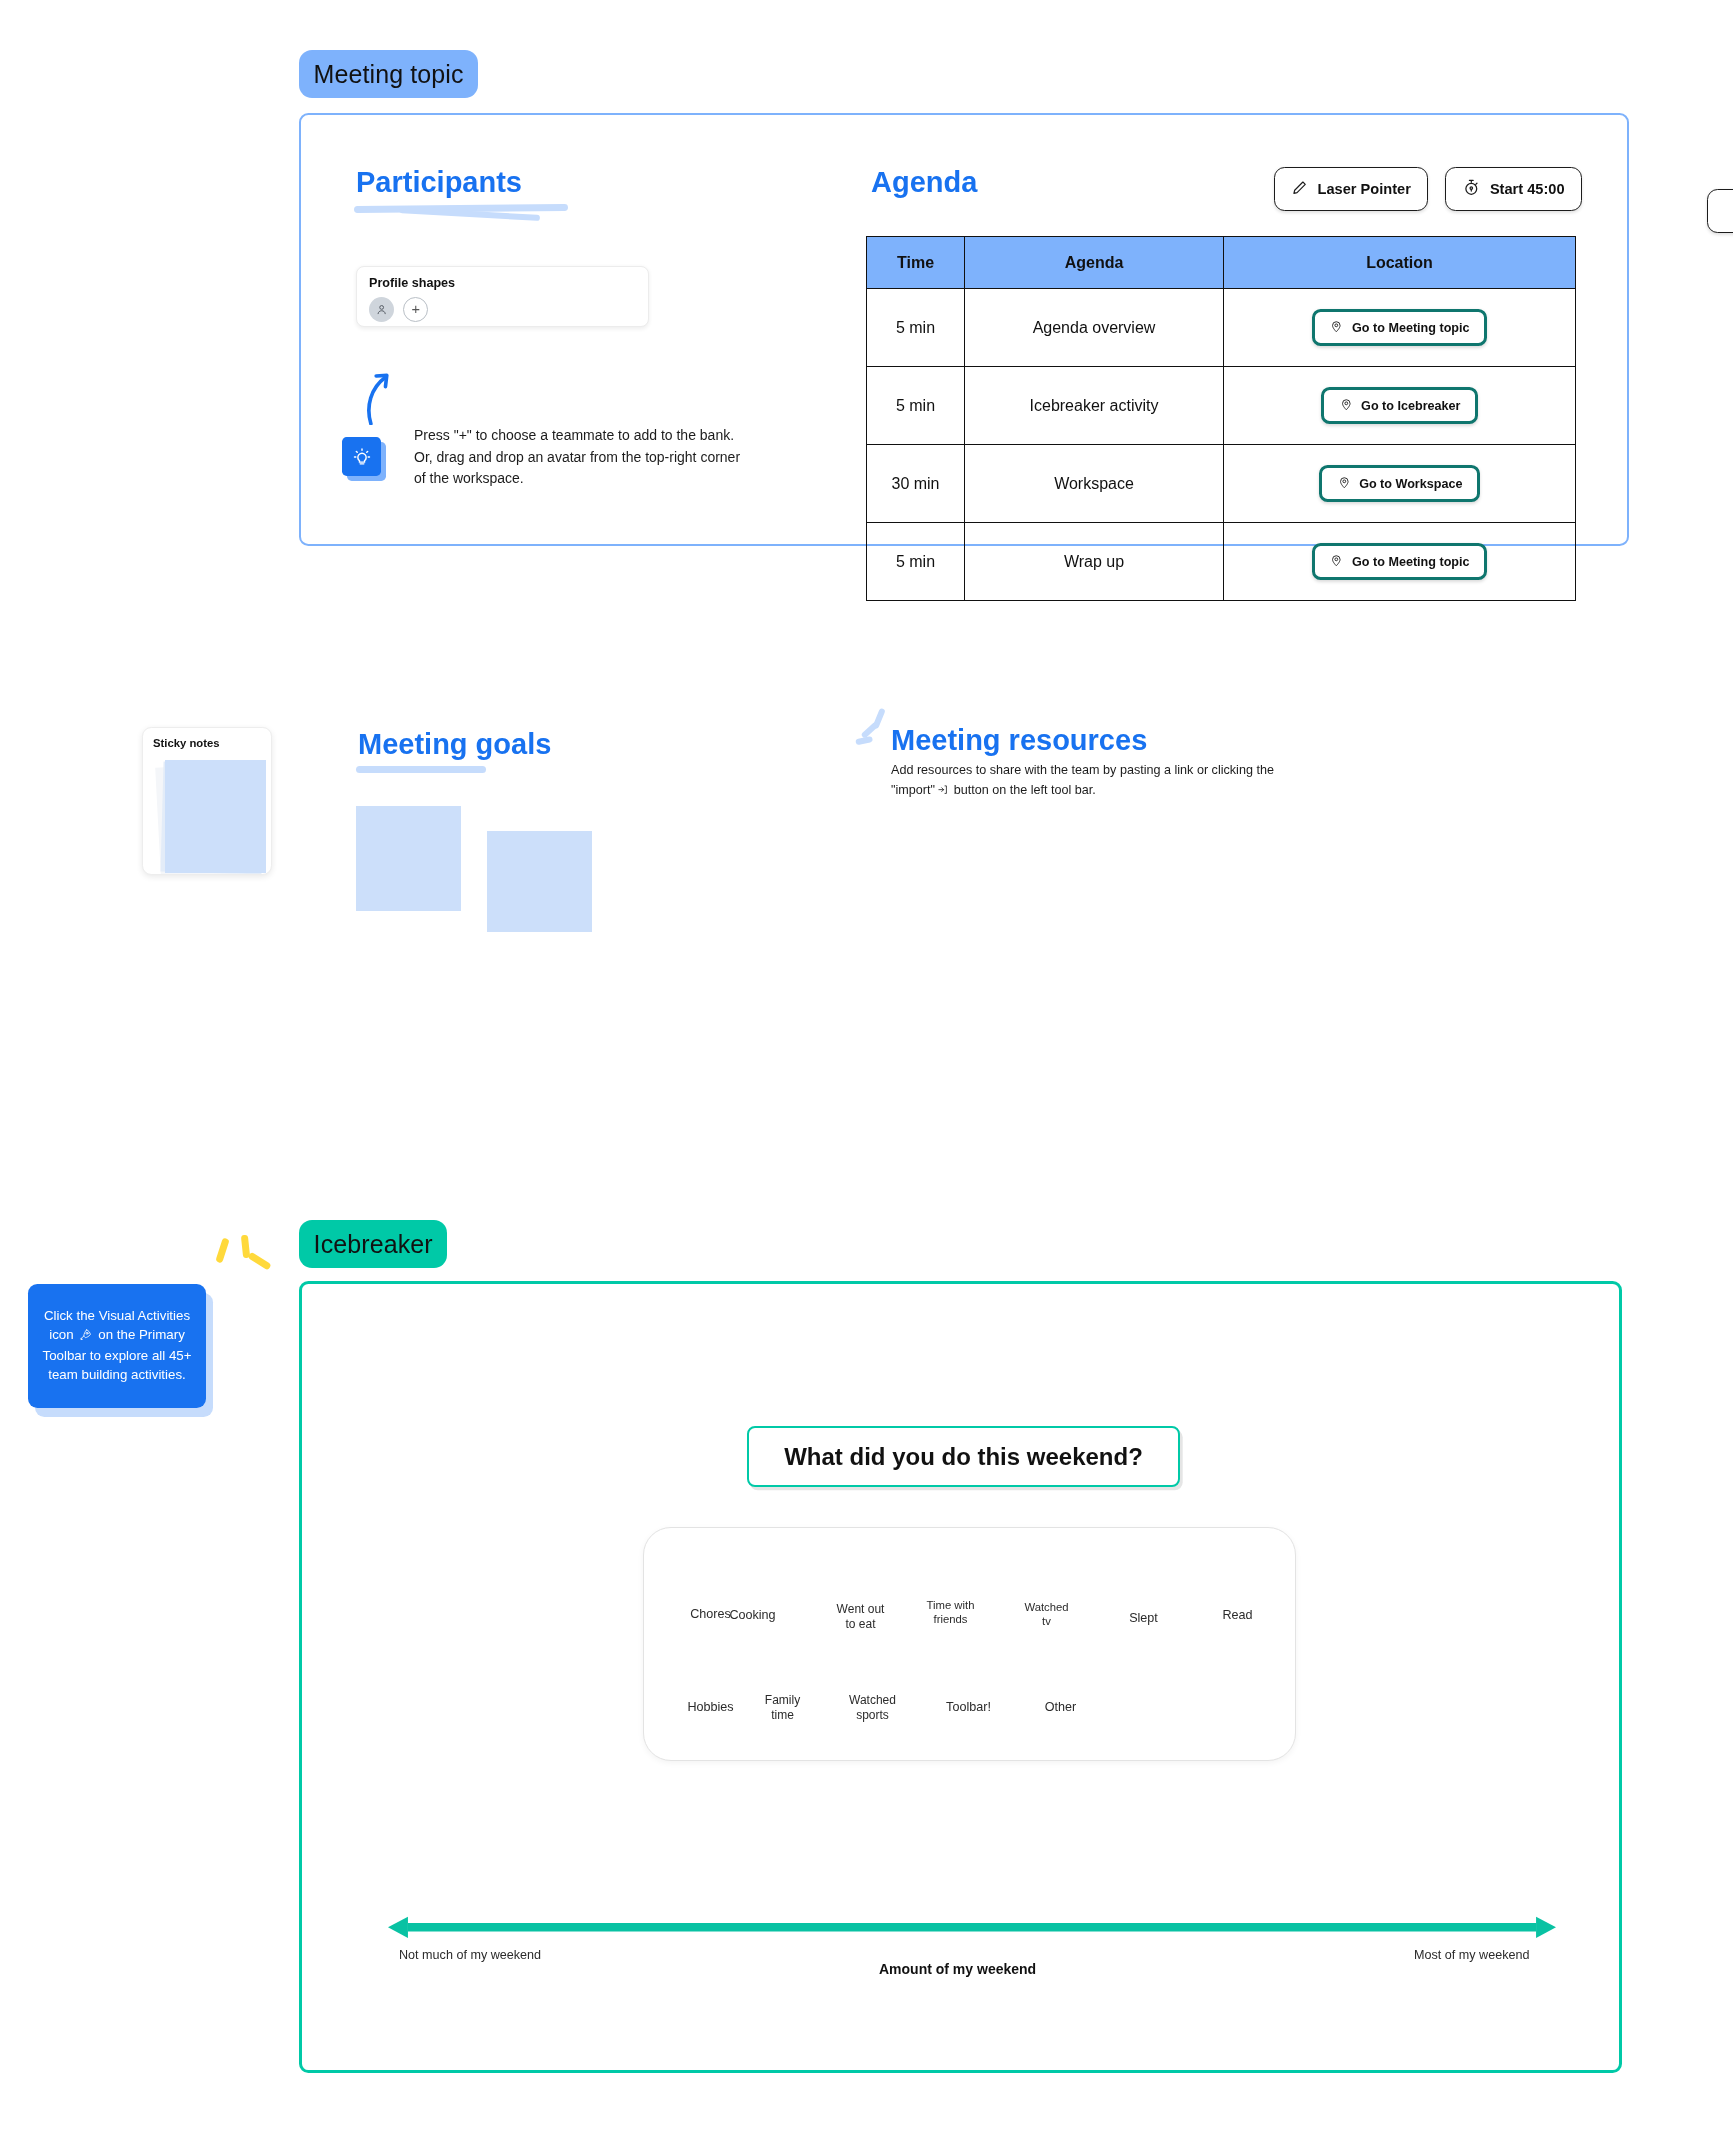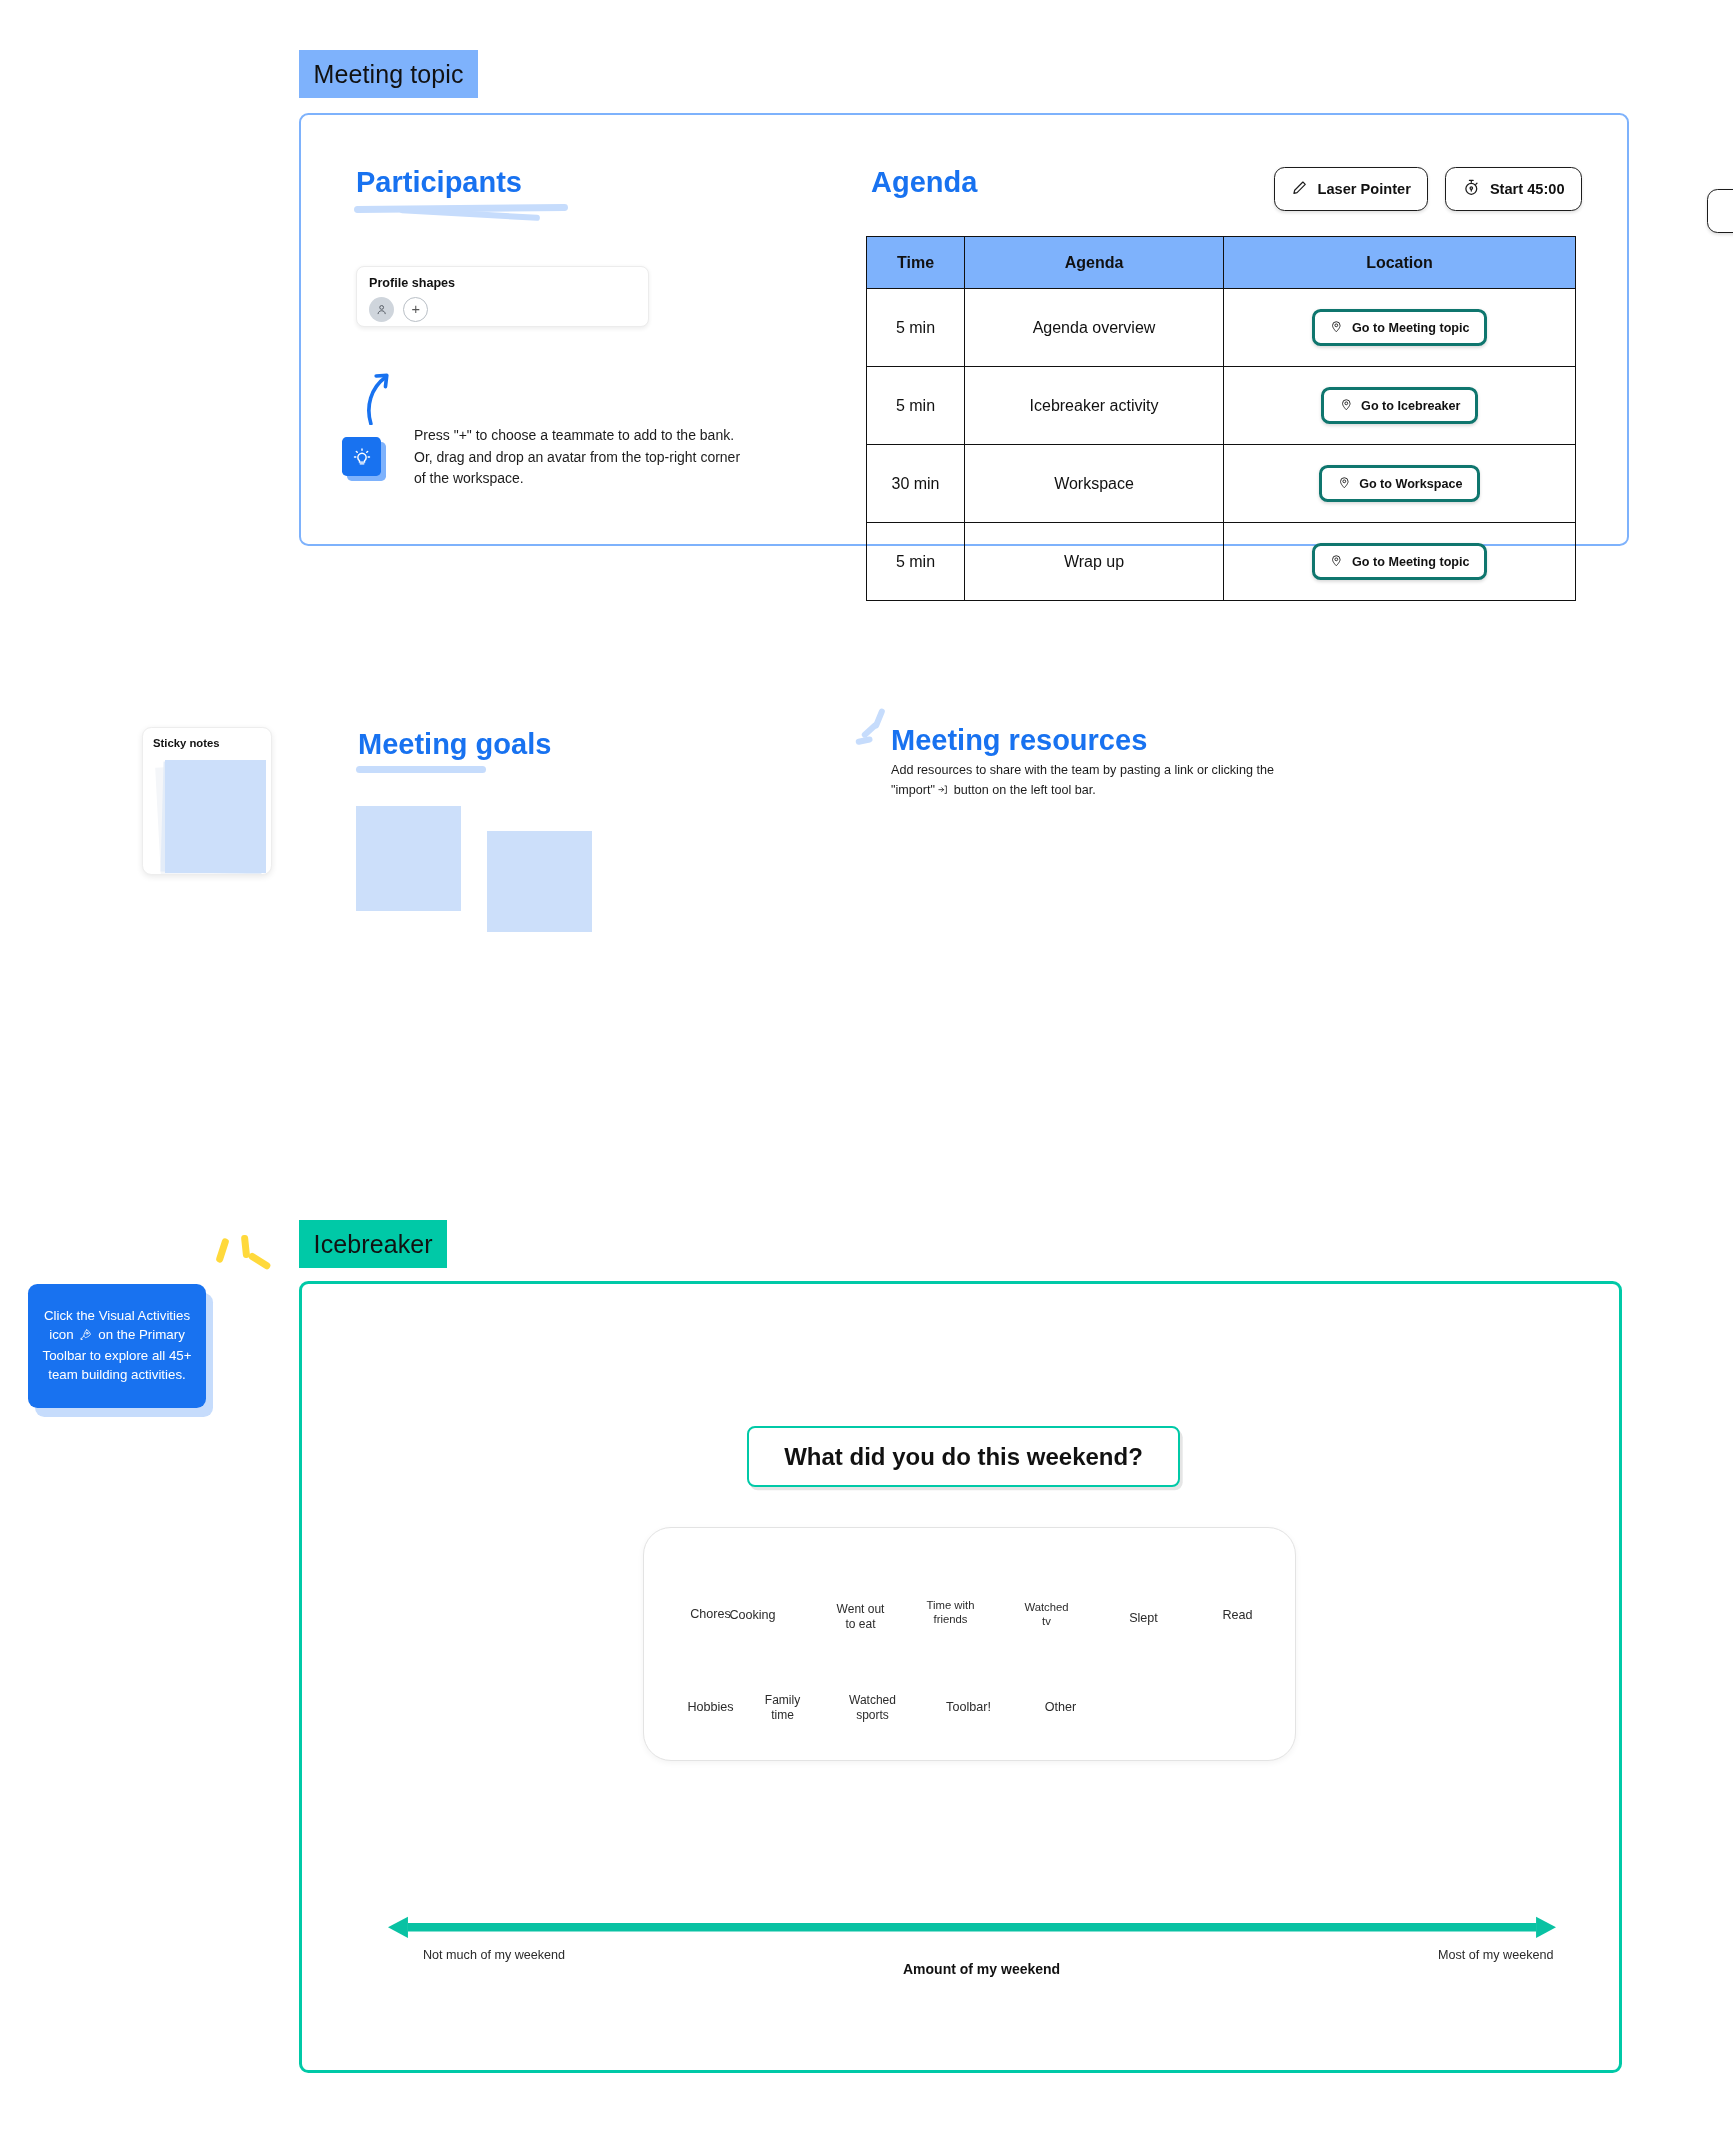--- a/index.html
+++ b/index.html
@@ -9,21 +9,21 @@
     font-family: "Liberation Sans", sans-serif;
     overflow: hidden;
   }
   .canvas { position: relative; width: 1734px; height: 2151px; }
 
   
   .frame-tag {
     position: absolute;
     display: flex; align-items: center;
     padding: 0 14.6px;
-    border-radius: 0;
+    border-radius: 13px;
     font-size: 25px;
     color: #111111;
     letter-spacing: 0.1px;
     white-space: nowrap;
   }
   #tag-meeting-topic { left: 299px; top: 50px; height: 48px; background: #7EB2FC; }
   #tag-icebreaker   { left: 299px; top: 1220px; height: 48px; background: #00C9A7; }
 
   
   .frame {
@@ -240,21 +240,21 @@
     background: #ffffff;
     border: 1.3px solid #E3E3E3;
     border-radius: 28px;
     box-shadow: 0 2px 6.6px rgba(0,0,0,0.05);
   }
   .word { position: absolute; font-size: 12.6px; color: #2B2B2B; text-align: center; line-height: 1.25; white-space: pre-line; }
 
   
   #scale-arrow { position: absolute; left: 384px; top: 1914px; }
   .scale-label {
-    position: absolute; font-size: 12.6px; color: #2B2B2B; white-space: nowrap; margin-left: 24px;
+    position: absolute; font-size: 12.6px; color: #2B2B2B; white-space: nowrap;
   }
   #scale-left { left: 399px; top: 1948px; }
   #scale-right { left: 1414px; top: 1948px; }
   #scale-center {
     left: 879px; top: 1961px;
     font-size: 14px; font-weight: bold; color: #111;
   }
 </style>
 </head>
 <body>

